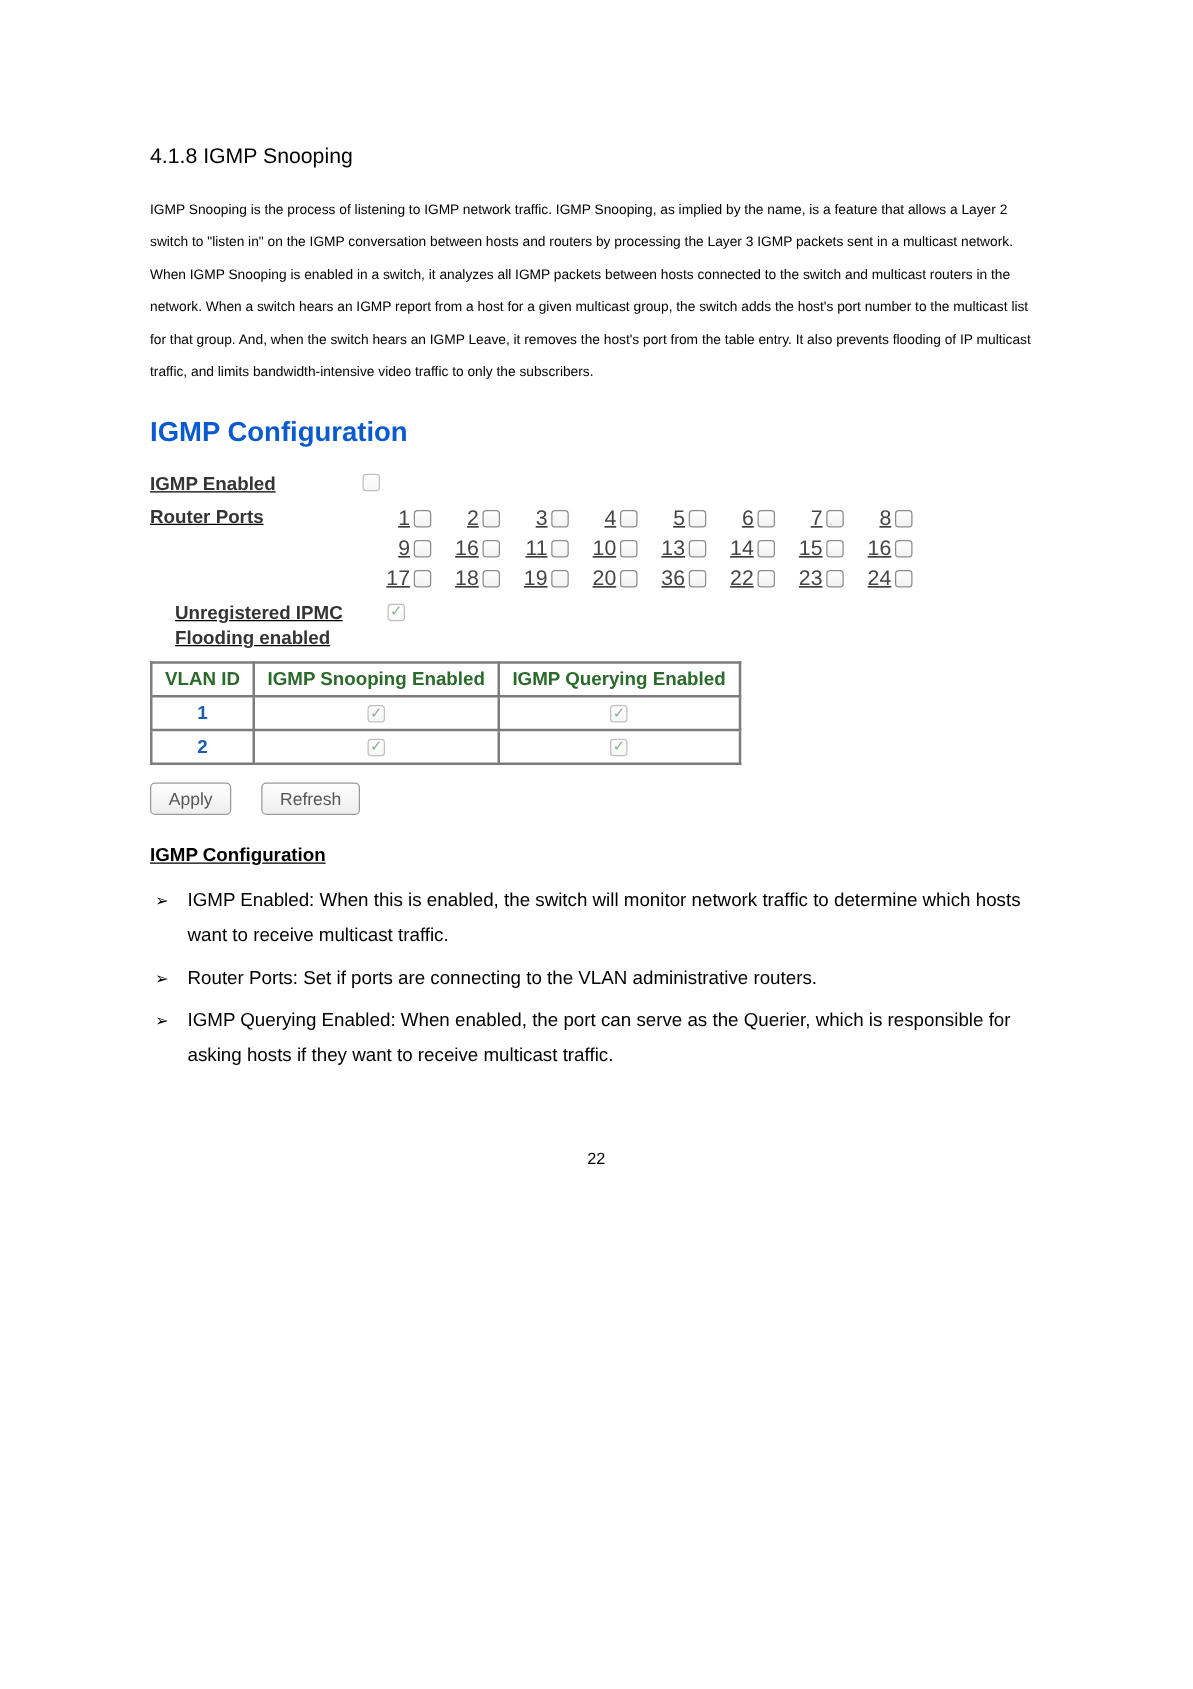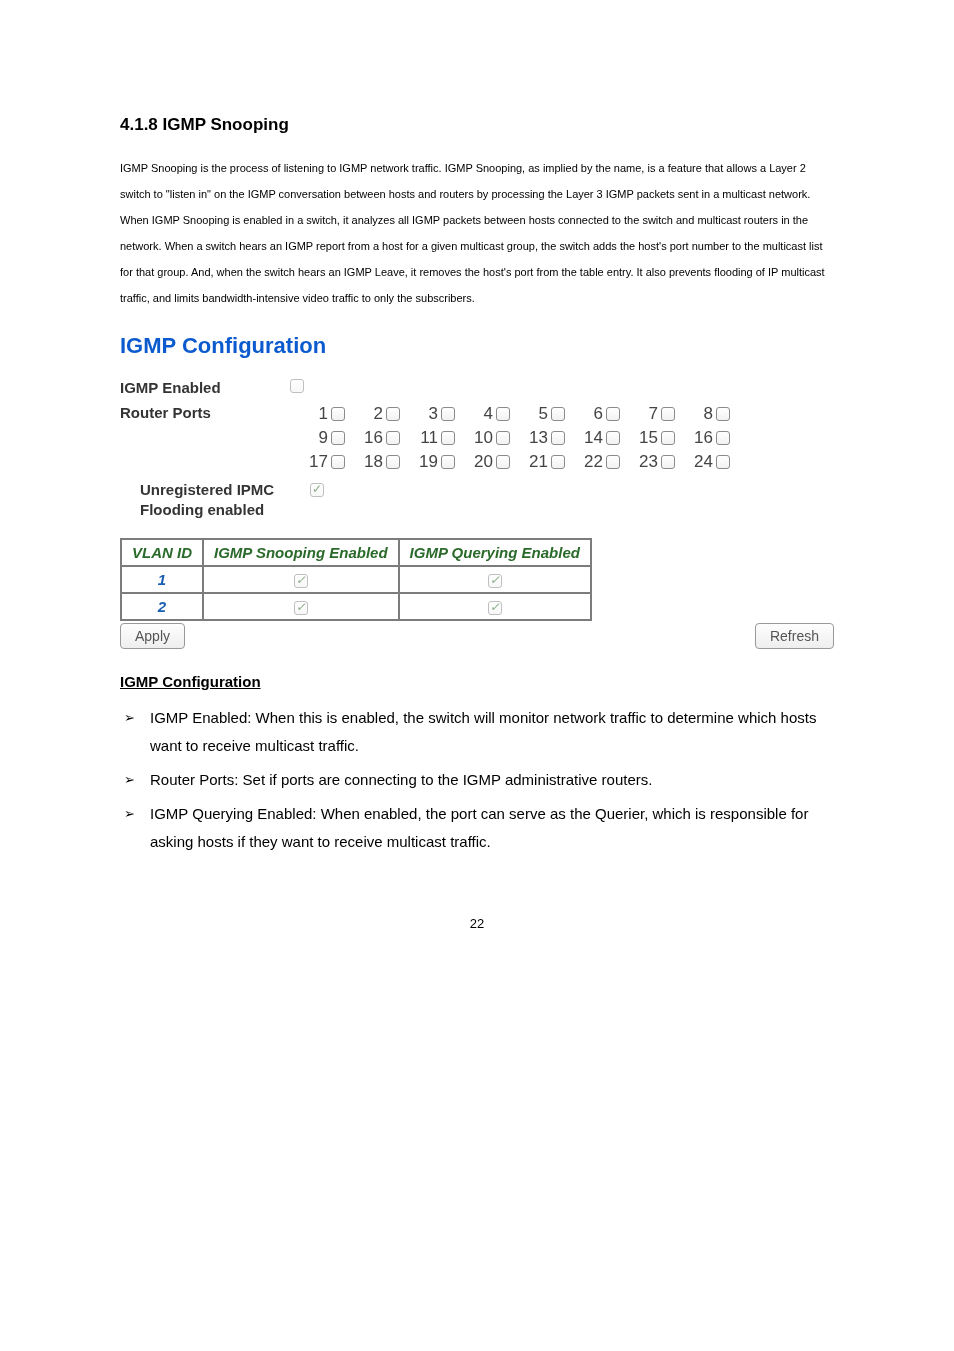--- a/index.html
+++ b/index.html
@@ -8,39 +8,40 @@
     background: #fff;
     font-family: Arial, Helvetica, sans-serif;
     color: #000;
     width: 954px;
   }
   .page {
     padding: 115px 120px 60px 120px;
   }
   h3.section-heading {
     font-size: 17px;
-    font-weight: bold;
+    font-weight: normal;
     margin: 0 0 20px 0;
   }
   p.bodytext {
     font-size: 11px;
     line-height: 26px;
     margin: 0 0 22px 0;
   }
   .config-title {
     color: #0b5bce;
     font-size: 22px;
     font-weight: bold;
     margin: 8px 0 20px 0;
   }
   .form-row {
     display: flex;
     align-items: flex-start;
     font-size: 15px;
     margin-bottom: 8px;
+    text-decoration: underline;
   }
   .form-label {
     width: 170px;
     font-weight: bold;
     color: #343434;
   }
   .port-grid {
     display: flex;
     flex-direction: column;
     gap: 4px;
@@ -73,43 +74,41 @@
     font-size: 12px;
     line-height: 12px;
     color: #2a6a2a;
     text-align: center;
     position: relative;
     top: -1px;
   }
   .chk.dim { opacity: 0.55; }
   table.vlan {
     border-collapse: collapse;
-    margin-top: 18px;
+    margin-top: 8px;
     font-size: 15px;
-    font-style: italic;
   }
   table.vlan th, table.vlan td {
     border: 2px solid #7c7c7c;
     padding: 4px 10px;
     text-align: center;
   }
   table.vlan th {
     color: #2a6a2a;
     font-weight: bold;
     background: #fff;
   }
   table.vlan td.idcell {
     color: #1a5fb4;
     font-weight: bold;
   }
   .buttons {
-    margin-top: 2px;
+    margin-top: 14px;
     display: flex;
-    gap: 4px;
-    justify-content: space-between;
+    gap: 24px;
   }
   .btn {
     display:inline-block;
     padding: 4px 14px;
     font-size: 14px;
     color: #555;
     border: 1px solid #999;
     border-radius: 4px;
     background: linear-gradient(#fefefe,#eee);
   }
@@ -237,21 +236,21 @@
           </span>
         <span class="port-item">
             <span class="pn">19</span>
             <span class="chk"></span>
           </span>
         <span class="port-item">
             <span class="pn">20</span>
             <span class="chk"></span>
           </span>
         <span class="port-item">
-            <span class="pn">21</span>
+            <span class="pn">36</span>
             <span class="chk"></span>
           </span>
         <span class="port-item">
             <span class="pn">22</span>
             <span class="chk"></span>
           </span>
         <span class="port-item">
             <span class="pn">23</span>
             <span class="chk"></span>
           </span>
@@ -290,18 +289,18 @@
 
   <div class="buttons">
     <span class="btn">Apply</span>
     <span class="btn">Refresh</span>
   </div>
 
   <div class="subhead">IGMP Configuration</div>
 
   <ul class="bullets">
     <li>IGMP Enabled: When this is enabled, the switch will monitor network traffic to determine which hosts want to receive multicast traffic.</li>
-    <li>Router Ports: Set if ports are connecting to the IGMP administrative routers.</li>
+    <li>Router Ports: Set if ports are connecting to the VLAN administrative routers.</li>
     <li>IGMP Querying Enabled: When enabled, the port can serve as the Querier, which is responsible for asking hosts if they want to receive multicast traffic.</li>
   </ul>
 
   <div class="pagenum">22</div>
 </div>
 
 </body></html>

